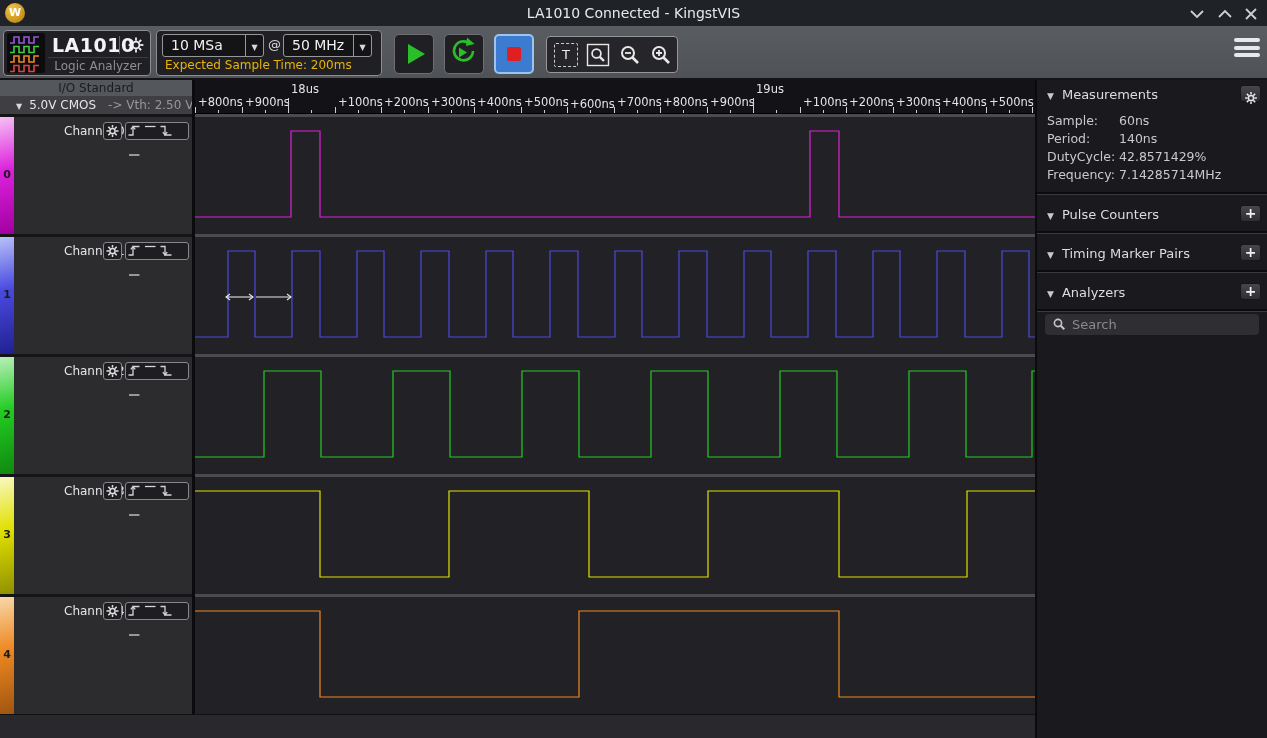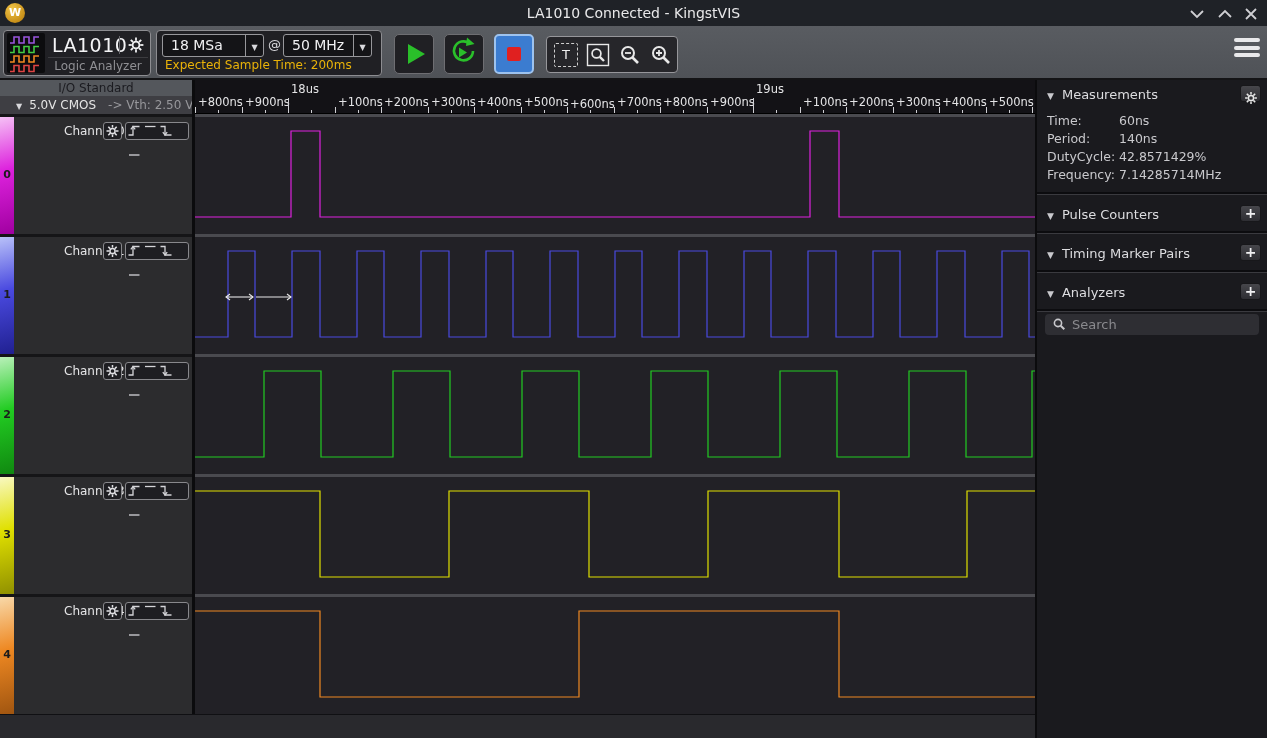--- a/index.html
+++ b/index.html
@@ -14,21 +14,21 @@
   #title{position:absolute;left:0;right:0;top:0;height:26px;line-height:26px;text-align:center;
      font-size:14px;color:#e9e9ea;}
   .winbtn{position:absolute;top:6px;width:16px;height:14px;cursor:default;}
   #win-min{right:62px;} #win-max{right:34px;} #win-close{right:8px;}
   
   #toolbar{position:absolute;left:0;top:26px;width:1267px;height:54px;
      background:linear-gradient(#595c61,#4f5257);border-bottom:2px solid #141416;box-sizing:border-box;}
   .tool-group{position:absolute;background:#202024;border:1px solid #8d8d91;border-radius:4px;box-sizing:border-box;}
   #dev-box{left:3px;top:4px;width:148px;height:46px;}
   #dev-logo{position:absolute;left:3px;top:2px;width:38px;height:40px;background:#0c0c0e;border-radius:2px;}
-  #dev-name{position:absolute;left:48px;top:3px;font-size:19px;font-weight:normal;color:#f4f4f6;letter-spacing:.5px;}
+  #dev-name{position:absolute;left:48px;top:3px;font-size:19px;font-weight:bold;color:#f4f4f6;letter-spacing:.5px;}
   #dev-gear{position:absolute;right:5px;top:5px;width:18px;height:18px;border-left:1px solid #6a6a6e;padding-left:7px;}
   #dev-sub{position:absolute;left:44px;right:2px;bottom:1px;height:16px;border-top:1px solid #3c3c40;
      font-size:12px;color:#8f8f93;text-align:center;line-height:16px;}
   #samp-box{left:156px;top:4px;width:226px;height:46px;}
   .dropdown{position:absolute;top:3px;height:23px;background:#141417;border:1px solid #97979b;border-radius:3px;
      box-sizing:border-box;font-size:14px;color:#f0f0f2;line-height:21px;}
   .dd-label{position:absolute;left:8px;top:0;}
   .dd-arrowzone{position:absolute;right:0;top:0;bottom:0;width:17px;border-left:1px solid #97979b;text-align:center;}
   .dd-arrowzone span{font-size:8px;color:#d8d8dc;line-height:21px;}
   #dd-rate{left:5px;width:102px;} #dd-clock{left:126px;width:89px;}
@@ -144,21 +144,21 @@
             <line x1="6.0" y1="12.0" x2="3.8" y2="14.2" stroke="#f0f0f2" stroke-width="1.8"></line>
             <line x1="4.8" y1="9.0" x2="1.6" y2="9.0" stroke="#f0f0f2" stroke-width="1.8"></line>
             <line x1="6.0" y1="6.0" x2="3.8" y2="3.8" stroke="#f0f0f2" stroke-width="1.8"></line>
             <line x1="9.0" y1="4.8" x2="9.0" y2="1.6" stroke="#f0f0f2" stroke-width="1.8"></line>
             <line x1="12.0" y1="6.0" x2="14.2" y2="3.8" stroke="#f0f0f2" stroke-width="1.8"></line>
           </svg></div>
       <div id="dev-sub">Logic Analyzer</div>
     </div>
     <div class="tool-group" id="samp-box">
       <div class="dropdown" id="dd-rate">
-        <span class="dd-label">18 MSa</span>
+        <span class="dd-label">10 MSa</span>
         <span class="dd-arrowzone"><span>▼</span></span>
       </div>
       <div id="at-sign">@</div>
       <div class="dropdown" id="dd-clock">
         <span class="dd-label">50 MHz</span>
         <span class="dd-arrowzone"><span>▼</span></span>
       </div>
       <div id="expected">Expected Sample Time: 200ms</div>
     </div>
     <div class="big-btn" id="btn-start">
@@ -463,21 +463,21 @@
             <line x1="10.4" y1="9.4" x2="12.2" y2="11.2" stroke="#e8e8e8" stroke-width="1.5"></line>
             <line x1="8.0" y1="10.4" x2="8.0" y2="12.9" stroke="#e8e8e8" stroke-width="1.5"></line>
             <line x1="5.6" y1="9.4" x2="3.8" y2="11.2" stroke="#e8e8e8" stroke-width="1.5"></line>
             <line x1="4.6" y1="7.0" x2="2.1" y2="7.0" stroke="#e8e8e8" stroke-width="1.5"></line>
             <line x1="5.6" y1="4.6" x2="3.8" y2="2.8" stroke="#e8e8e8" stroke-width="1.5"></line>
             <line x1="8.0" y1="3.6" x2="8.0" y2="1.1" stroke="#e8e8e8" stroke-width="1.5"></line>
             <line x1="10.4" y1="4.6" x2="12.2" y2="2.8" stroke="#e8e8e8" stroke-width="1.5"></line>
           </svg></div>
     </div>
     <div id="meas-rows">
-        <div class="m-row"><span class="m-label">Time:</span><span class="m-value">60ns</span></div>
+        <div class="m-row"><span class="m-label">Sample:</span><span class="m-value">60ns</span></div>
         <div class="m-row"><span class="m-label">Period:</span><span class="m-value">140ns</span></div>
         <div class="m-row"><span class="m-label">DutyCycle:</span><span class="m-value">42.8571429%</span></div>
         <div class="m-row"><span class="m-label">Frequency:</span><span class="m-value">7.14285714MHz</span></div>
       </div>
     <div id="sections">
         <div class="p-section">
           <div class="p-header"><span class="tri">▼</span><span class="p-title">Pulse Counters</span><div class="p-btn plus">+</div></div>
         </div>
         <div class="p-section">
           <div class="p-header"><span class="tri">▼</span><span class="p-title">Timing Marker Pairs</span><div class="p-btn plus">+</div></div>

